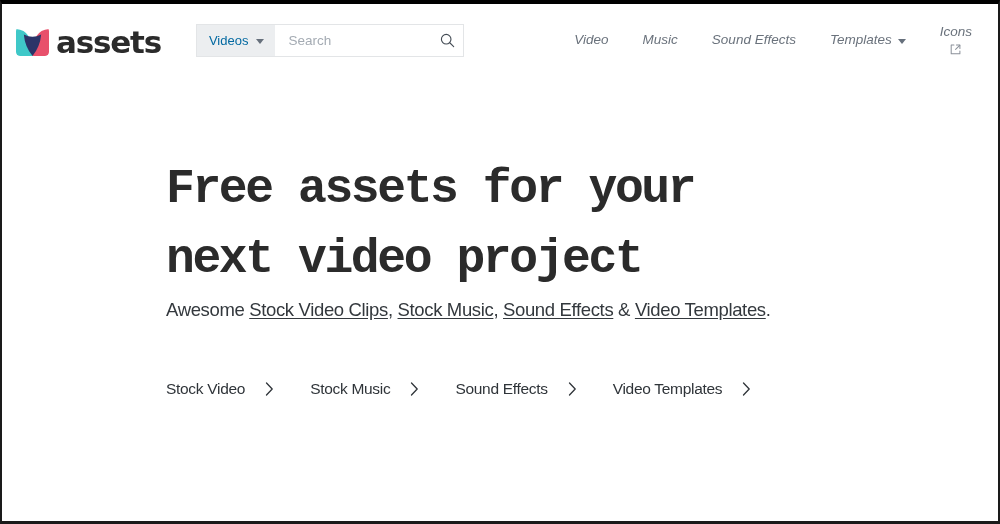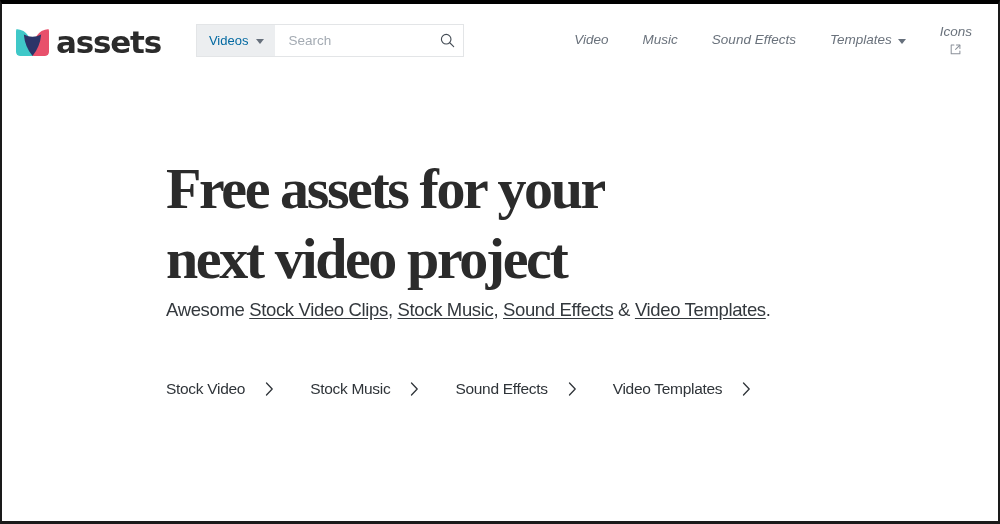--- a/index.html
+++ b/index.html
@@ -149,23 +149,23 @@
   }
   .nav-item:last-child { padding-right: 4px; flex-direction: column; }
   .ext-icon { display: block; }
 
   
   .hero {
     padding-left: 164px;
     padding-top: 78px;
   }
   .headline {
-    font-family: Liberation Serif, serif;
+    font-family: Liberation Mono, monospace;
     font-weight: bold;
-    font-size: 58px;
+    font-size: 48px;
     line-height: 70px;
     letter-spacing: -2.4px;
     color: #2b2b2b;
     max-width: 640px;
   }
 
   .subtitle {
     font-size: 18.5px;
     line-height: 31px;
     color: #33383d;

